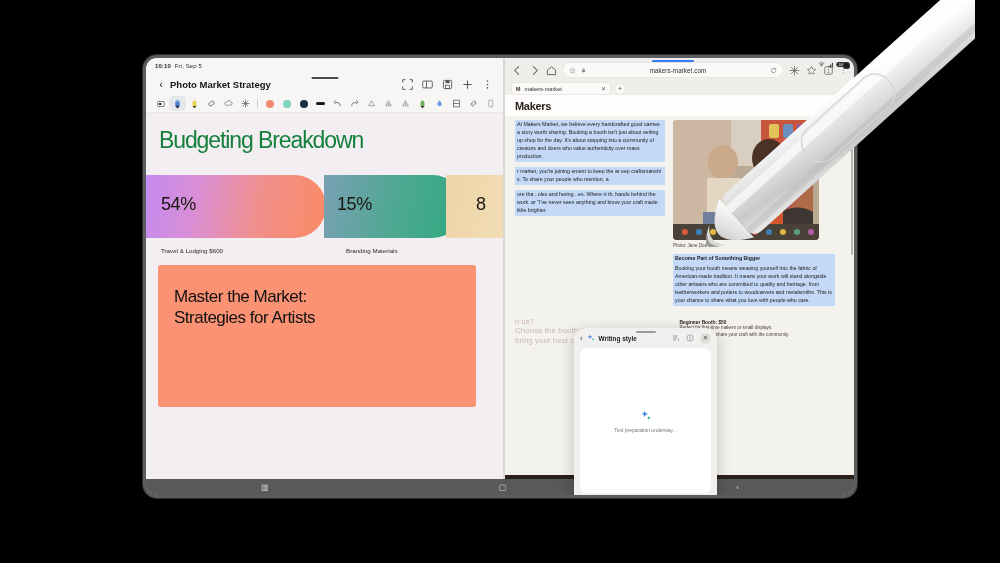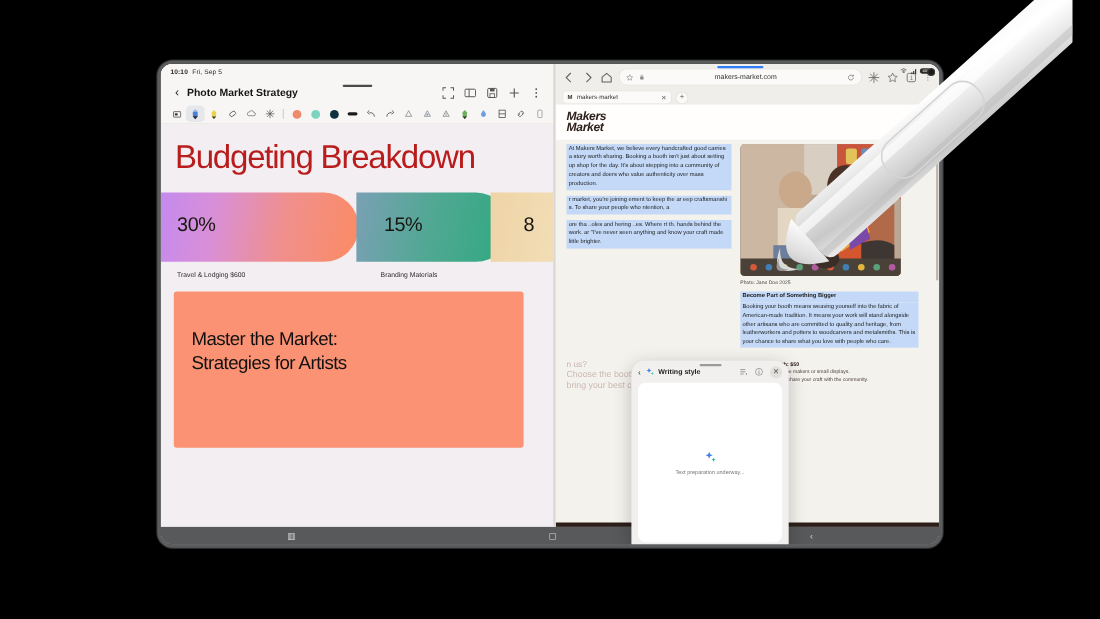--- a/index.html
+++ b/index.html
@@ -92,21 +92,21 @@
   .tool.active { background: #e6e7ea; }
   .tool svg { display: block; }
   .swatch { width: 8px; height: 8px; border-radius: 50%; }
   .tsep { width: 1px; height: 9px; background: #cfcdc9; margin: 0 3px; flex: 0 0 auto;}
   .tline { width: 9px; height: 2.4px; background: #1b1b1b; border-radius: 2px; }
 
   
   .slide { position: relative; width: 357px; height: 366px; background: #f3eef1; }
   .slide-title {
     position: absolute; left: 13px; top: 14px;
-    font-size: 30px; font-weight: 400; letter-spacing: -1.1px; color: #b91c1c;
+    font-size: 23px; font-weight: 400; letter-spacing: -1.1px; color: #15803d;
     white-space: nowrap; font-family: "Liberation Sans", sans-serif;
   }
   .barchart {
     position: absolute; left: 0; top: 62px; width: 357px; height: 63px;
   }
   .bar-seg {
     position: absolute; top: 0; height: 63px;
   }
   .bar-lbl {
     position: absolute; font-size: 18px; color: #17170f; font-weight: 400; top: 19px;
@@ -118,21 +118,21 @@
   }
   .legend-item {
     position: absolute; font-size: 6.2px; color: #2b2b2b; top: 6px;
   }
   .orange-card {
     position: absolute; left: 12px; top: 152px; width: 318px; height: 142px;
     background: #fb9273; border-radius: 3px;
   }
   .orange-text {
     position: absolute; left: 16px; top: 22px;
-    font-size: 17px; line-height: 1.22; color: #111; letter-spacing: -.5px; margin-top: 12px;
+    font-size: 17px; line-height: 1.22; color: #111; letter-spacing: -.5px;
   }
 
   
   .browser-chrome { background: #f0eeea; }
   .url-row {
     display: flex; align-items: center; height: 24px; padding: 0 7px; gap: 6px;
   }
   .nav-ico { width: 11px; height: 11px; opacity: .75; cursor: pointer; flex:0 0 auto;}
   .urlbar {
     flex: 1; height: 14px; background: #fbfaf9; border-radius: 7px;
@@ -162,21 +162,20 @@
     display: flex; align-items: center; justify-content: center;
     font-size: 7px; color: #555; box-shadow: 0 0 0 .5px #e2dfda; cursor: pointer;
   }
 
   
   .webpage { position: relative; background: #f4f2ed; height: 384px; overflow: hidden;}
   .site-head { background: #fffefc; padding: 6px 10px 5px; }
   .brand {
     font-size: 11px; font-weight: 800; line-height: .94; color: #2d201c;
     letter-spacing: -.3px;
-    font-style: italic;
   }
   .hero {
     padding: 7px 10px 3px;
     font-size: 15.5px; line-height: 1.13; color: #2c1f1a; letter-spacing: -.25px;
   }
   .cols { display: flex; padding: 4px 10px 0; gap: 8px; }
   .col-l { width: 150px; }
   .col-r { width: 162px; }
   .hl {
     background: #c3d9f7; color: #1b1b1b;
@@ -401,22 +400,22 @@
 
           <div class="slide">
             <div class="slide-title">Budgeting Breakdown</div>
 
             <div class="barchart">
               <div class="bar-seg" style="left:0;width:180px;border-top-right-radius:32px;border-bottom-right-radius:32px;
                           background:linear-gradient(100deg,#c48af0 0%,#d98fd6 28%,#f08f8c 62%,#fb8b63 100%);"></div>
               <div class="bar-seg" style="left:178px;width:140px;border-top-right-radius:40px;border-bottom-right-radius:40px;
                           background:linear-gradient(100deg,#7aa0b4 0%,#4fa892 50%,#2fa97f 100%);"></div>
               <div class="bar-seg" style="left:300px;width:57px;background:linear-gradient(100deg,#efd4a6 0%,#f2ddb6 100%);"></div>
-              <span class="bar-lbl" style="left:15px;">30%</span>
-              <span class="bar-lbl" style="left:203px;">15%</span>
+              <span class="bar-lbl" style="left:15px;">54%</span>
+              <span class="bar-lbl" style="left:191px;">15%</span>
               <span class="bar-lbl" style="left:330px;">8</span>
             </div>
 
             <div class="legend-row">
               <span class="legend-item" style="left:15px;">Travel &amp; Lodging $600</span>
               <span class="legend-item" style="left:200px;">Branding Materials</span>
             </div>
 
             <div class="orange-card">
               <div class="orange-text">Master the Market:<br>Strategies for Artists</div>
@@ -476,21 +475,20 @@
                 <span class="tab-x">✕</span>
               </div>
               <div class="newtab">+</div>
             </div>
           </div>
 
           <div class="webpage">
             <div class="site-head">
               <div class="brand">
                 <div>Makers</div>
-                <div>Market</div>
               </div>
             </div>
 
 
             <div class="cols">
               <div class="col-l">
                 <span class="hl">At Makers Market, we believe every handcrafted good carries a story worth sharing. Booking a booth isn't just about setting up shop for the day. It's about stepping into a community of creators and doers who value authenticity over mass production.</span>
                 <span class="hl">r market, you're joining ement to keep the ar eep craftsmanshi s. To share your people who ntention, a</span>
                 <span class="hl">ore tha ..oles and hering ..es. Where rt th. hands behind the work. ar "I've never seen anything and know your craft made little brighter.</span>
               </div>

